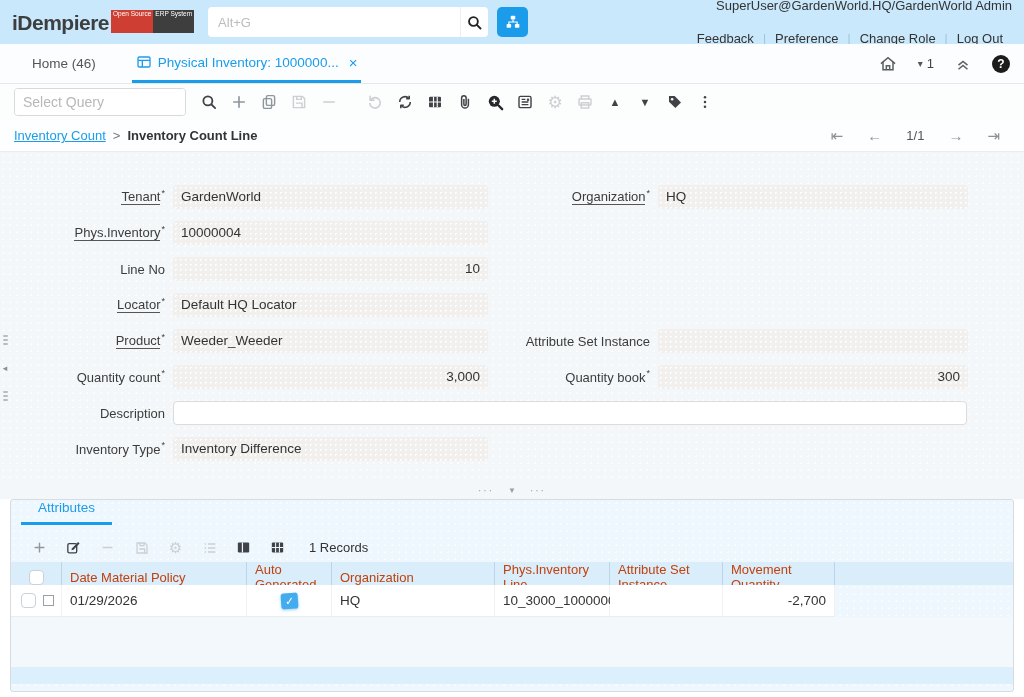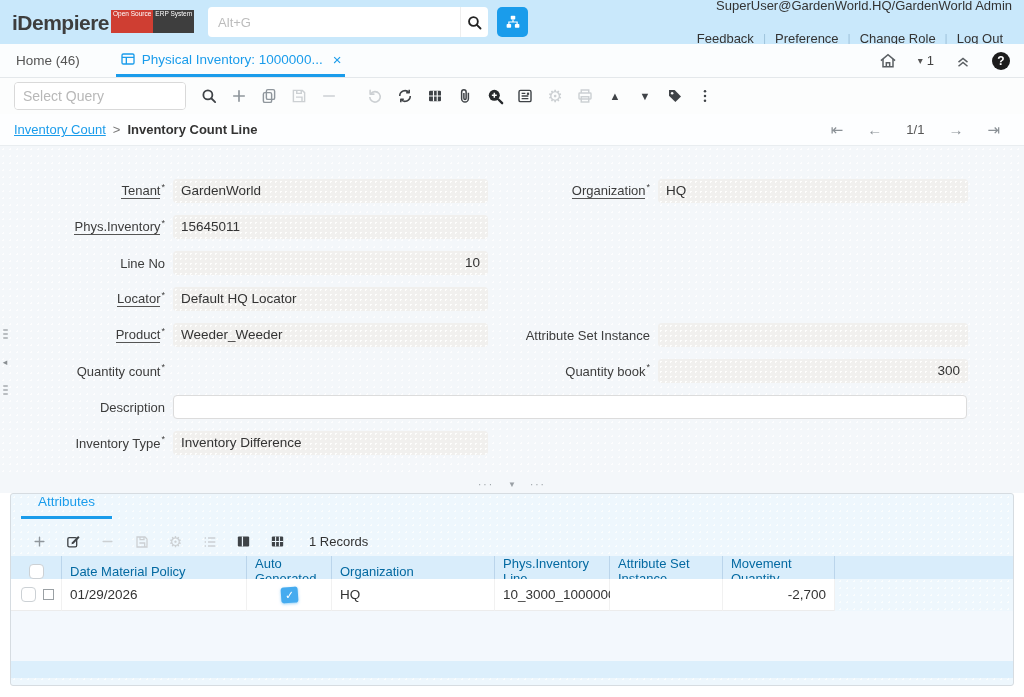--- a/index.html
+++ b/index.html
@@ -18,21 +18,21 @@
   .gsearch input::placeholder { color:#bcbcbc; }
   .gsearch .sbtn { width:28px; height:30px; background:#fff; border:none; border-left:1px solid #eee; border-radius:0 4px 4px 0; display:flex; align-items:center; justify-content:center; color:#222; cursor:pointer; }
   .menu-btn { width:31px; height:30px; margin-left:9px; background:#1a9ceb; border:none; border-radius:5px; display:flex; align-items:center; justify-content:center; cursor:pointer; }
   .user-area { margin-left:auto; text-align:right; }
   .user-info { font-size:13px; color:#333; }
   .user-links { display:flex; justify-content:flex-start; align-items:center; margin-top:18px; font-size:13px; color:#333; }
   .user-links a { color:#333; text-decoration:none; cursor:pointer; padding:0 9px; }
   .user-links .sep { color:#9fc3dc; font-size:12px; }
 
   
-  .tabbar { height:34px; background:#fbfdfe; border-bottom:1px solid #e4e8eb; display:flex; align-items:stretch; padding-left:6px; position:relative; }
+  .tabbar { height:40px; background:#fbfdfe; border-bottom:1px solid #e4e8eb; display:flex; align-items:stretch; padding-left:22px; position:relative; }
   .tab-home { font-size:13.5px; color:#555; display:flex; align-items:center; padding:0 10px; cursor:pointer; }
   .tab-active { margin-left:26px; display:flex; align-items:center; gap:6px; color:#1a9ceb; font-size:13.5px; border-bottom:3px solid #1a9ceb; padding:0 4px; cursor:pointer; }
   .tab-active .close { font-size:15px; margin-left:4px; cursor:pointer; }
   .tabbar-right { position:absolute; right:14px; top:0; height:100%; display:flex; align-items:center; gap:20px; color:#5a5f63; }
   .win-count { display:flex; align-items:center; gap:4px; font-size:13px; color:#444; cursor:pointer; }
   .caret { font-size:10px; color:#555; }
   .help-btn { width:18px; height:18px; border-radius:50%; background:#1c1c1c; color:#fff; font-size:12px; font-weight:bold; display:flex; align-items:center; justify-content:center; cursor:pointer; }
 
   
   .toolbar { height:36px; background:#fcfdfd; display:flex; align-items:center; padding:0 14px; }
@@ -84,21 +84,21 @@
   
   .panel { position:relative; margin:0 10px; height:193px; background:#eef7fd; border:1px solid #d6dce1; border-radius:3px;
     background-image:radial-gradient(rgba(255,255,255,.7) 1px, rgba(255,255,255,0) 1px); background-size:7px 7px; overflow:hidden; }
   .ptabs { height:33px; display:flex; align-items:flex-start; padding-left:10px; }
   .ptab { color:#1a9ceb; font-size:13.5px; padding:0 17px 7px; border-bottom:3px solid #1a9ceb; cursor:pointer; }
   .ptoolbar { height:29px; display:flex; align-items:center; padding:0 16px; gap:9px; }
   .pbtn { width:25px; height:24px; display:flex; align-items:center; justify-content:center; background:none; border:none; cursor:pointer; }
   .records { font-size:13px; color:#333; margin-left:10px; }
 
   .gridrow { display:grid; grid-template-columns:51px 185px 85px 163px 115px 113px 112px 1fr; align-items:center; }
-  .thead { height:23px; background:#d9edfb; font-size:13px; color:#0369a1; }
+  .thead { height:23px; background:#d9edfb; font-size:13px; color:#c2410c; }
   .thead > div { height:100%; display:flex; align-items:center; padding-left:8px; border-right:1px solid rgba(150,185,215,.45); }
   .thead > div:last-child { border-right:none; }
   .trow { height:32px; font-size:13.5px; color:#333; cursor:pointer; }
   .trow > div { height:100%; display:flex; align-items:center; padding-left:8px; background:#fff; border-bottom:1px solid #ececec; border-right:1px solid #f1f1f1; }
   .trow > div.filler { background:transparent; border:none; }
   .cb { width:15px; height:15px; border:1px solid #ccd1d5; border-radius:4px; background:#fff; cursor:pointer; flex:none; }
   .sqbox { width:11px; height:11px; border:1.5px solid #9aa0a4; background:#fff; margin-left:7px; cursor:pointer; flex:none; }
   .checked { width:17px; height:16px; background:#45abef; border-radius:3px; color:#fff; font-size:11px; display:flex; align-items:center; justify-content:center; transform:rotate(-4deg); box-shadow:0 1px 3px rgba(69,171,239,.55); }
   .cell-center { justify-content:center; padding-left:0 !important; }
   .cell-right { justify-content:flex-end; padding-right:8px; }
@@ -360,21 +360,21 @@
     <div class="flabel r" style="top:33px">
         <span class="u">Organization</span>
         <sup>*</sup>
       </div>
     <div class="ffield r" style="top:33px"><span>HQ</span></div>
 
     <div class="flabel l" style="top:69px">
         <span class="u">Phys.Inventory</span>
         <sup>*</sup>
       </div>
-    <div class="ffield l" style="top:69px"><span>15645011</span></div>
+    <div class="ffield l" style="top:69px"><span>10000004</span></div>
 
     <div class="flabel l" style="top:105px">
         <span>Line No</span>
       </div>
     <div class="ffield l num" style="top:105px"><span>10</span></div>
 
     <div class="flabel l" style="top:141px">
         <span class="u">Locator</span>
         <sup>*</sup>
       </div>
@@ -387,20 +387,21 @@
     <div class="ffield l" style="top:177px"><span>Weeder_Weeder</span></div>
     <div class="flabel r" style="top:177px">
         <span>Attribute Set Instance</span>
       </div>
     <div class="ffield r" style="top:177px"><span></span></div>
 
     <div class="flabel l" style="top:213px">
         <span>Quantity count</span>
         <sup>*</sup>
       </div>
+    <div class="ffield l num" style="top:213px"><span>3,000</span></div>
     <div class="flabel r" style="top:213px">
         <span>Quantity book</span>
         <sup>*</sup>
       </div>
     <div class="ffield r num" style="top:213px"><span>300</span></div>
 
     <div class="flabel l" style="top:249px">
         <span>Description</span>
       </div>
     <input class="finput" style="top: 249px; left: 173px; width: 794px;" type="text" value="">

